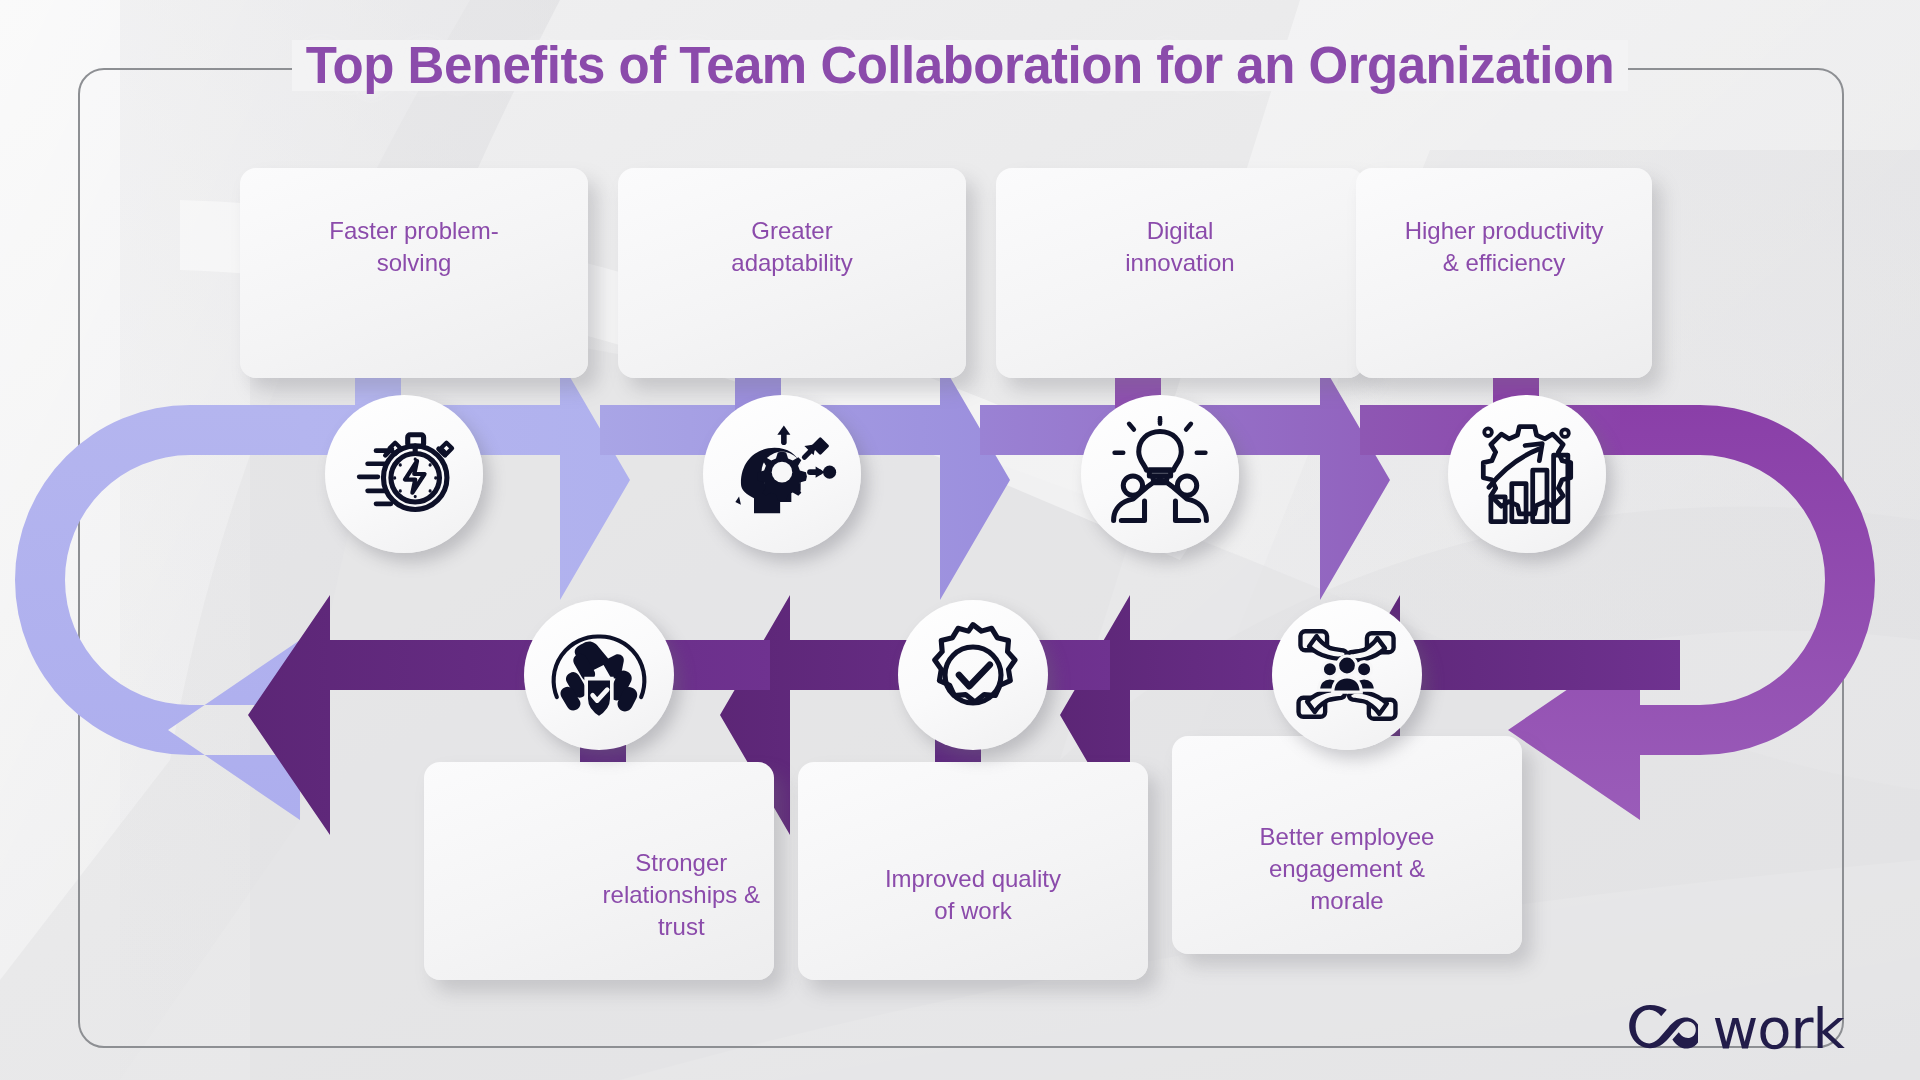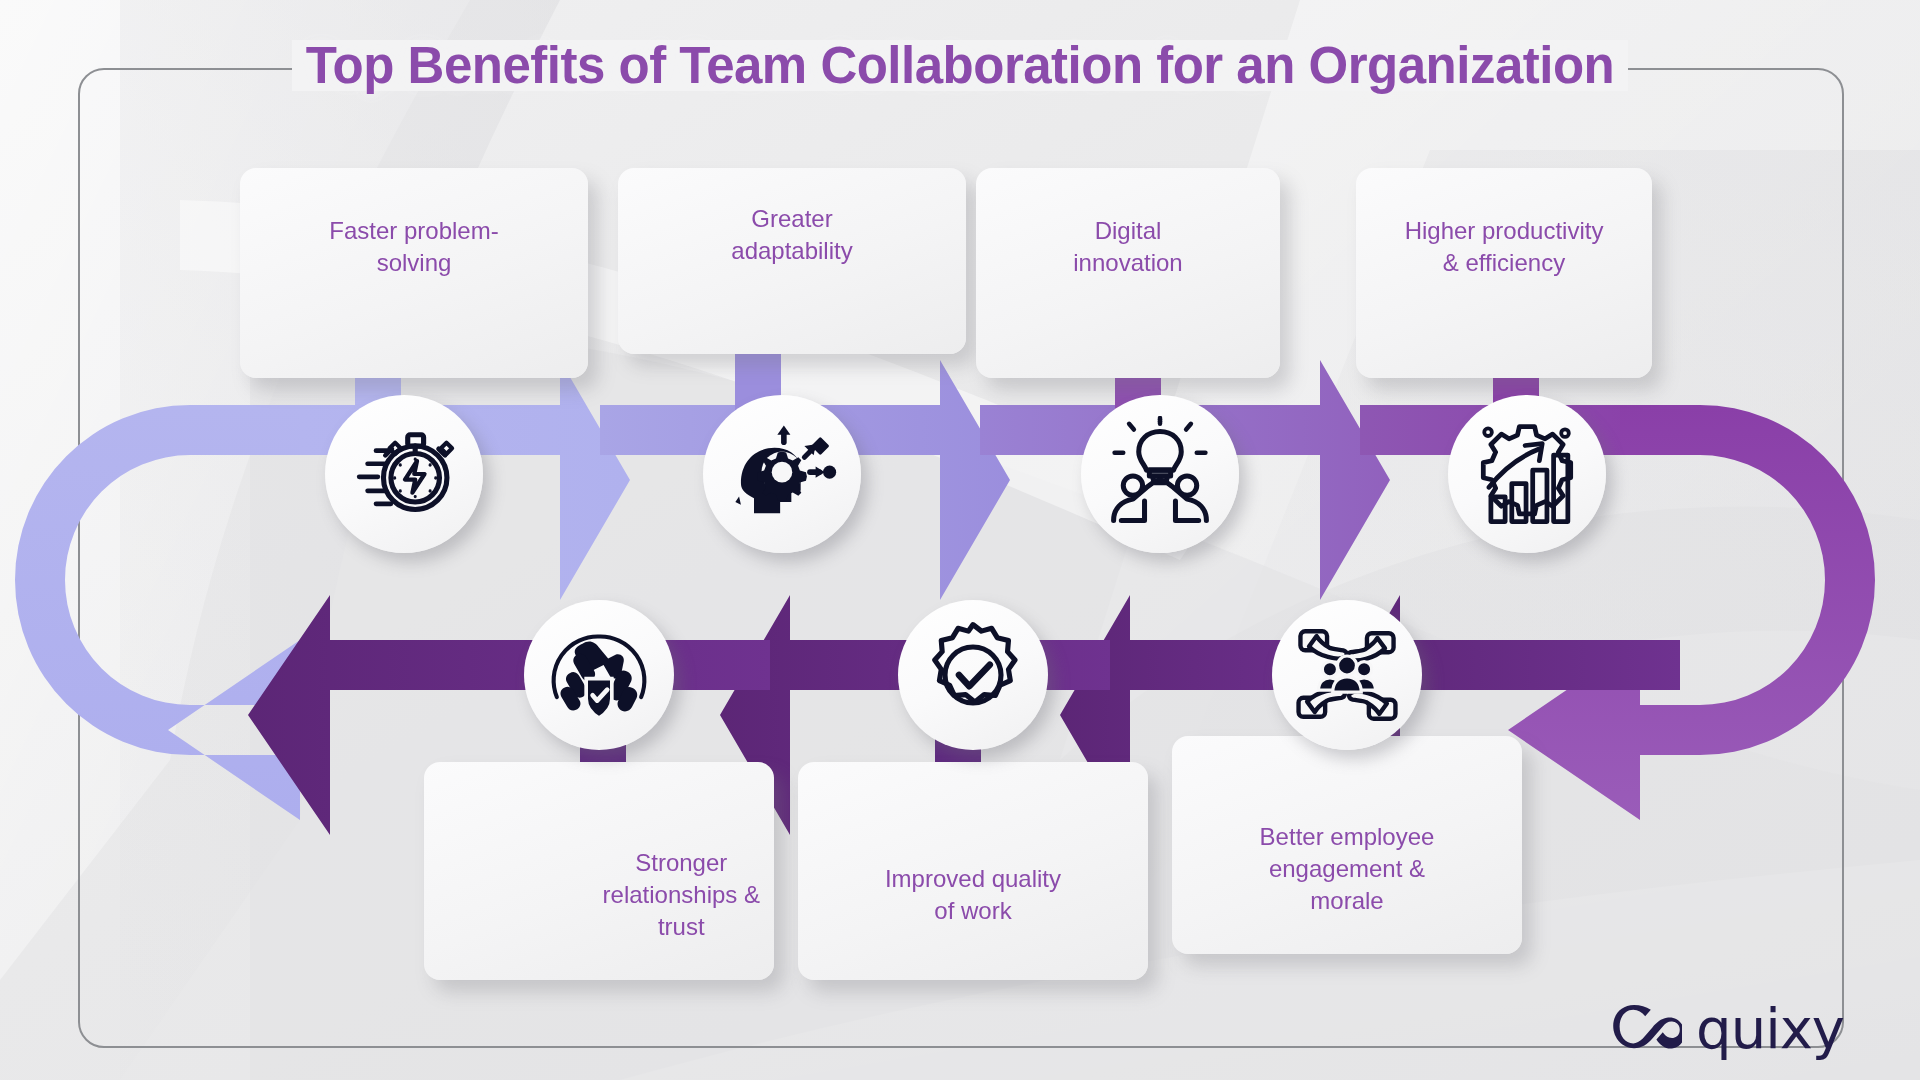--- a/index.html
+++ b/index.html
@@ -186,24 +186,24 @@
     <path d="M 935,700 L 935,790 L 900,790 L 958,866 L 1016,790 L 981,790 L 981,700 Z" fill="#5f2a80"></path>
   </g>
   <g>
     <path d="M 1310,700 L 1310,790 L 1275,790 L 1333,866 L 1391,790 L 1356,790 L 1356,700 Z" fill="#6b3089"></path>
   </g>
 </svg>
 
 <div class="card top" style="left:240px;top:168px;width:348px;height:210px;">
   <span>Faster problem-<br>solving</span>
 </div>
-<div class="card top" style="left:618px;top:168px;width:348px;height:186px;">
+<div class="card top" style="left:618px;top:168px;width:348px;height:210px;">
   <span>Greater<br>adaptability</span>
 </div>
-<div class="card top" style="left:976px;top:168px;width:304px;height:210px;">
+<div class="card top" style="left:996px;top:168px;width:368px;height:210px;">
   <span>Digital<br>innovation</span>
 </div>
 <div class="card top" style="left:1356px;top:168px;width:296px;height:210px;">
   <span>Higher productivity<br>&amp; efficiency</span>
 </div>
 
 <div class="card bottom" style="left:424px;top:762px;width:350px;height:218px;justify-content:flex-end;">
   <span>Stronger<br>relationships &amp;<br>trust</span>
 </div>
 <div class="card bottom" style="left:798px;top:762px;width:350px;height:218px;">
@@ -343,14 +343,14 @@
 </div>
 
 <div id="logo">
   <svg width="72" height="58" viewBox="0 0 90 72">
     <path d="M30 6 C14 6 4 18 4 32 C4 48 16 60 30 60 C40 60 47 55 53 48 L66 33
              C70 28 74 26 79 27 C85 28 88 33 87 39 C86 45 81 48 75 47 C71 46 68 43 66 40
              L58 49 C63 57 71 62 79 60 C89 58 95 48 93 38 C91 27 81 20 71 22
              C64 23 58 28 53 34 L41 48 C37 52 33 54 29 54 C19 54 12 45 12 33
              C12 21 19 12 29 12 C35 12 40 15 44 20 L51 12 C45 8 38 6 30 6 Z" fill="#221c4a"></path>
   </svg>
-  <span id="logo-text">quixy</span>
+  <span id="logo-text">work</span>
 </div>
 
 </body></html>

